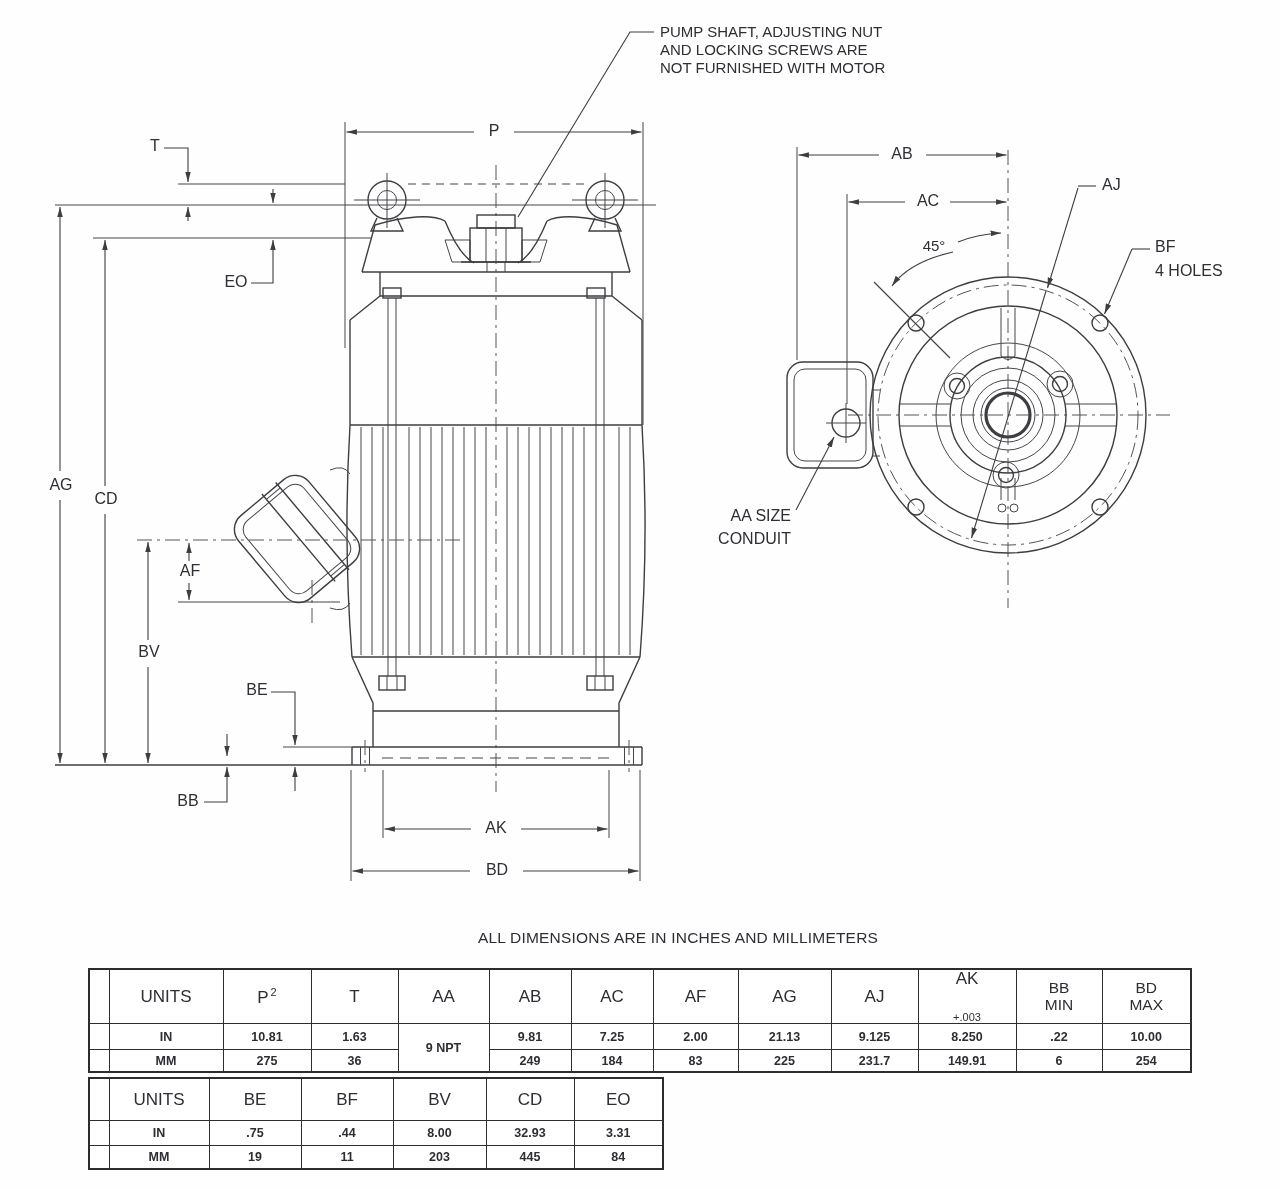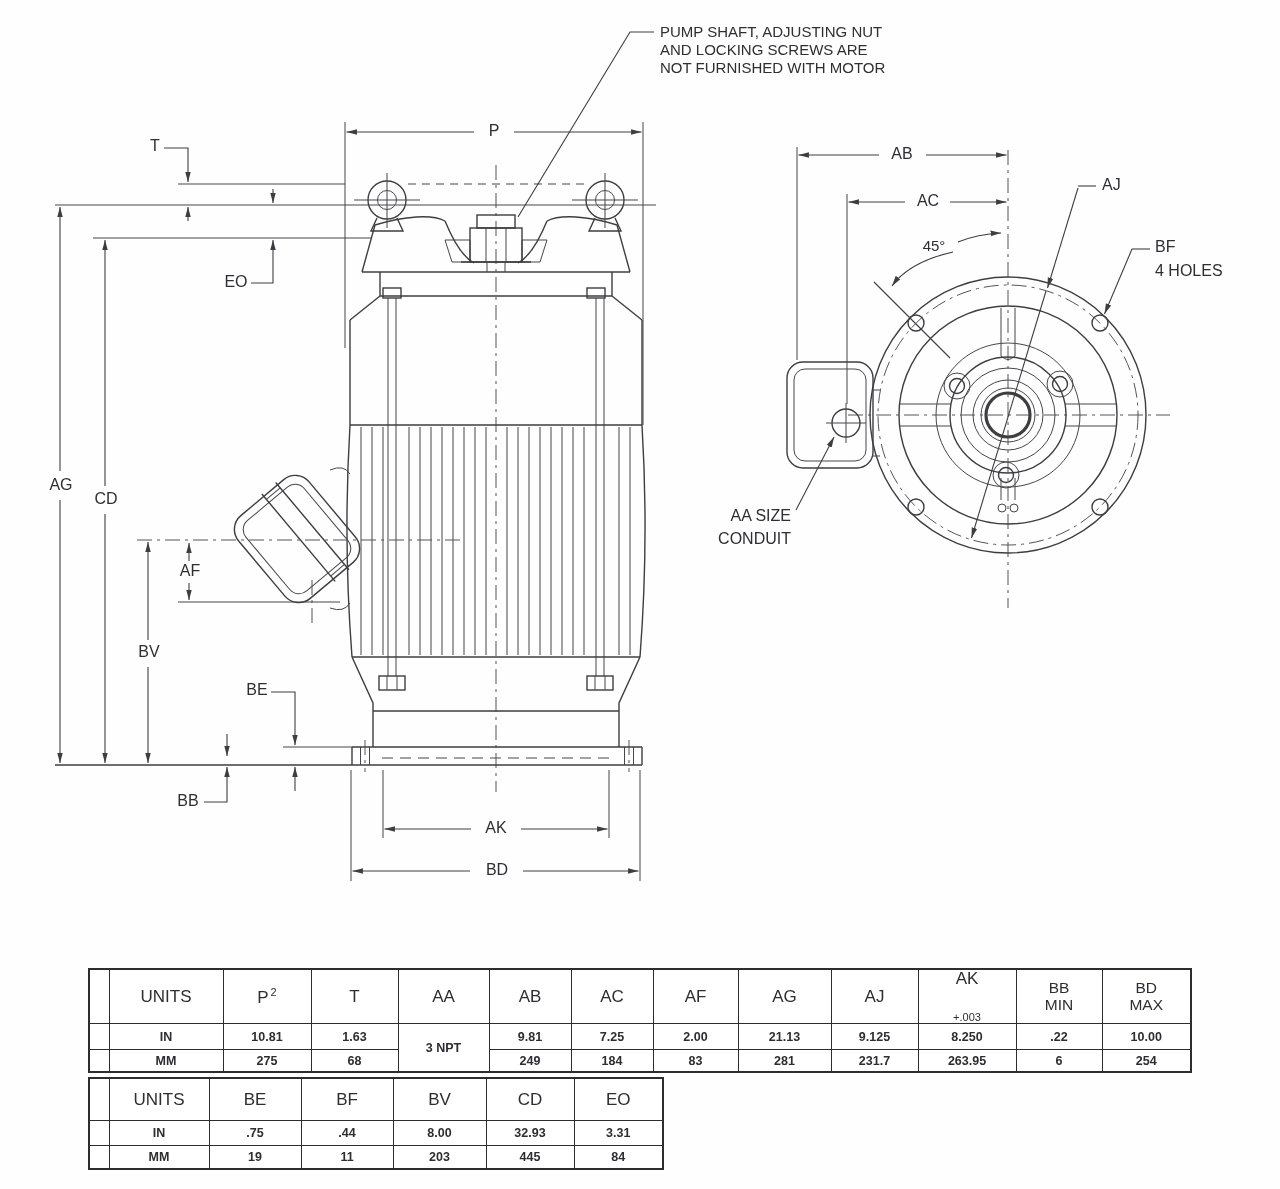--- a/index.html
+++ b/index.html
@@ -288,20 +288,21 @@
     <line class="dim" x1="1132" y1="249" x2="1104.5" y2="314" marker-end="url(#ar)"></line>
     <text class="lbl" x="1155" y="248" dominant-baseline="middle">BF</text>
     <text class="lbl" x="1155" y="272" dominant-baseline="middle">4 HOLES</text>
 
     <line class="dim" x1="796" y1="510" x2="834" y2="437" marker-end="url(#ar)"></line>
     <text class="lbl" x="791" y="517" text-anchor="end" dominant-baseline="middle">AA SIZE</text>
     <text class="lbl" x="791" y="540" text-anchor="end" dominant-baseline="middle">CONDUIT</text>
   </g>
 </svg>
 
+<div class="note-title">ALL DIMENSIONS ARE IN INCHES AND MILLIMETERS</div>
 
 <table class="t1">
   <colgroup>
     <col style="width:20px">
         <col style="width:114px">
         <col style="width:88px">
         <col style="width:87px">
     <col style="width:91px">
         <col style="width:82px">
         <col style="width:82px">
@@ -341,41 +342,41 @@
               <span>BD</span>
               <span>MAX</span>
             </div>
           </td>
   </tr>
   <tr class="vin">
     <td class="stub"></td>
     <td class="unit">IN</td>
     <td>10.81</td>
     <td>1.63</td>
-    <td rowspan="2">3 NPT</td>
+    <td rowspan="2">9 NPT</td>
     <td>9.81</td>
     <td>7.25</td>
     <td>2.00</td>
     <td>21.13</td>
     <td>9.125</td>
     <td>8.250</td>
     <td>.22</td>
     <td>10.00</td>
   </tr>
   <tr class="vmm">
     <td class="stub"></td>
     <td class="unit">MM</td>
     <td>275</td>
-    <td>68</td>
+    <td>36</td>
     <td>249</td>
     <td>184</td>
     <td>83</td>
-    <td>281</td>
+    <td>225</td>
     <td>231.7</td>
-    <td>263.95</td>
+    <td>149.91</td>
     <td>6</td>
     <td>254</td>
   </tr>
 </tbody>
     </table>
 
 <table class="t2">
   <colgroup>
     <col style="width:20px">
         <col style="width:100px">

